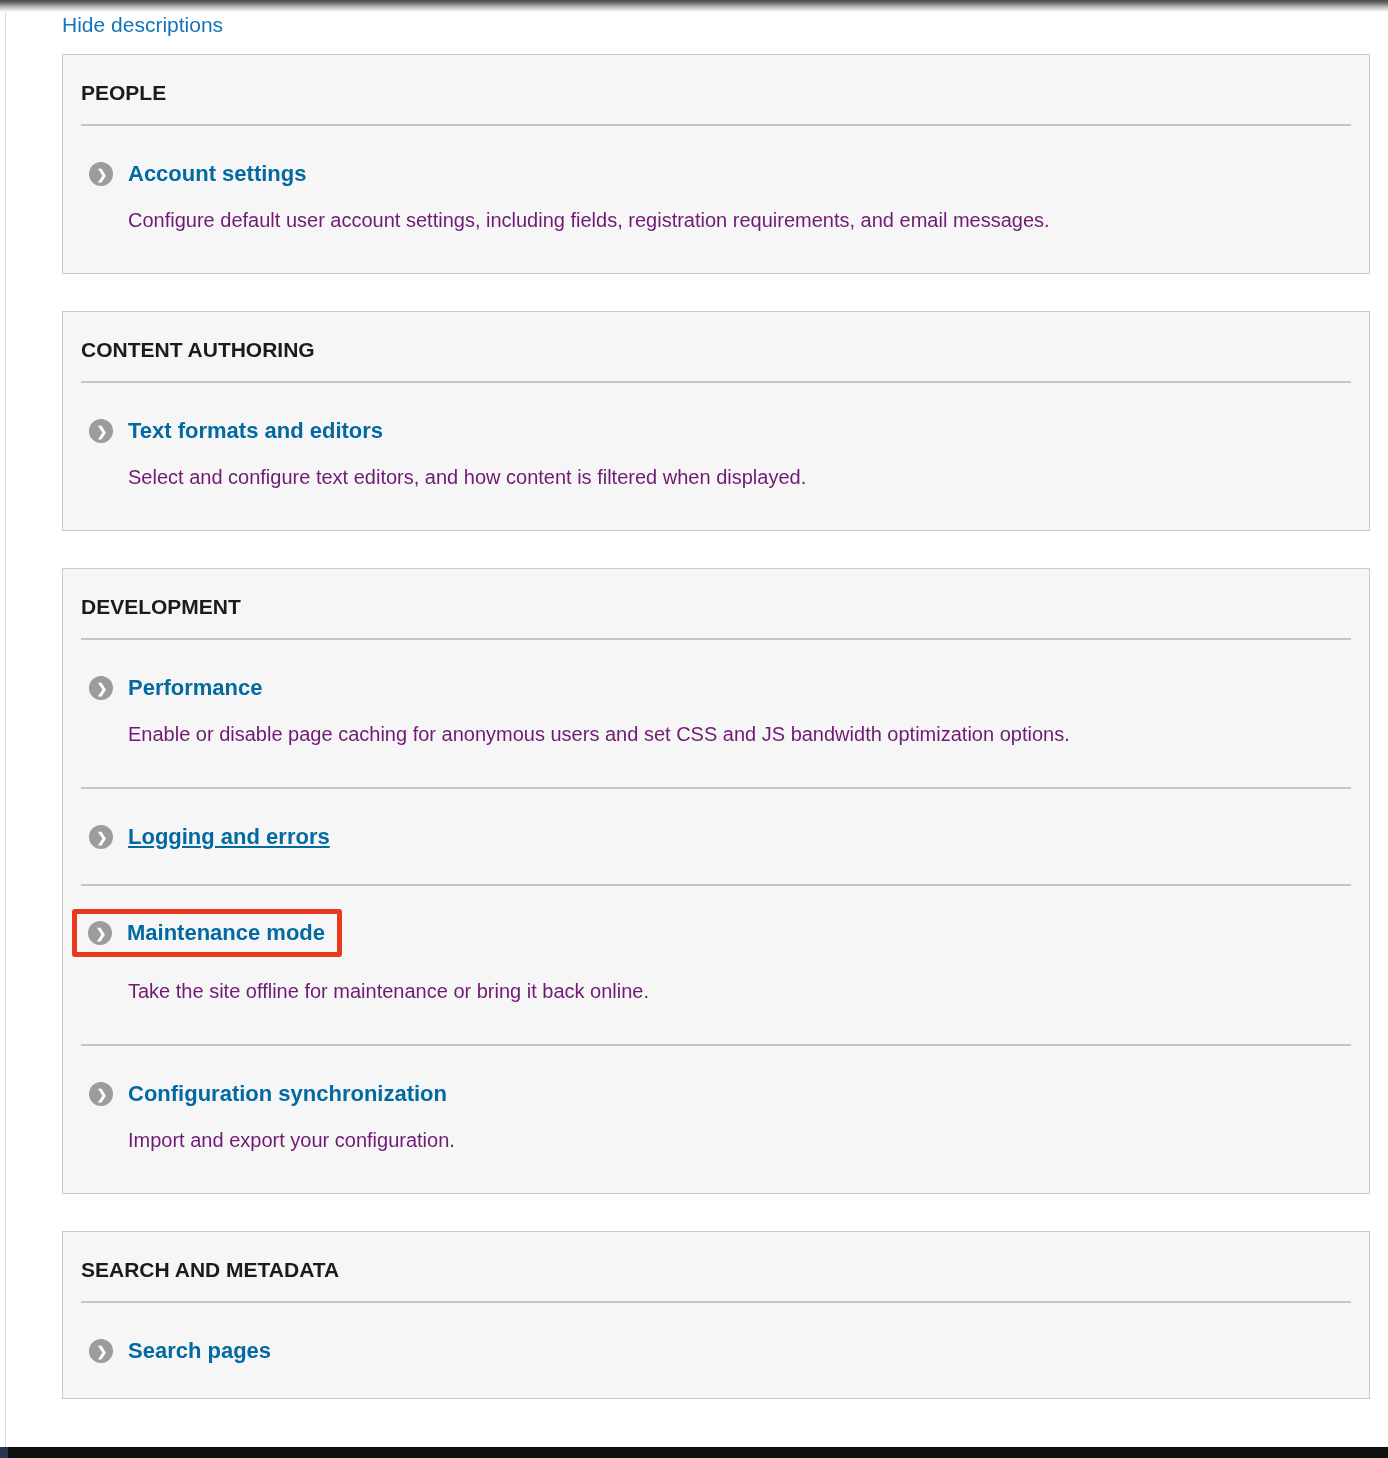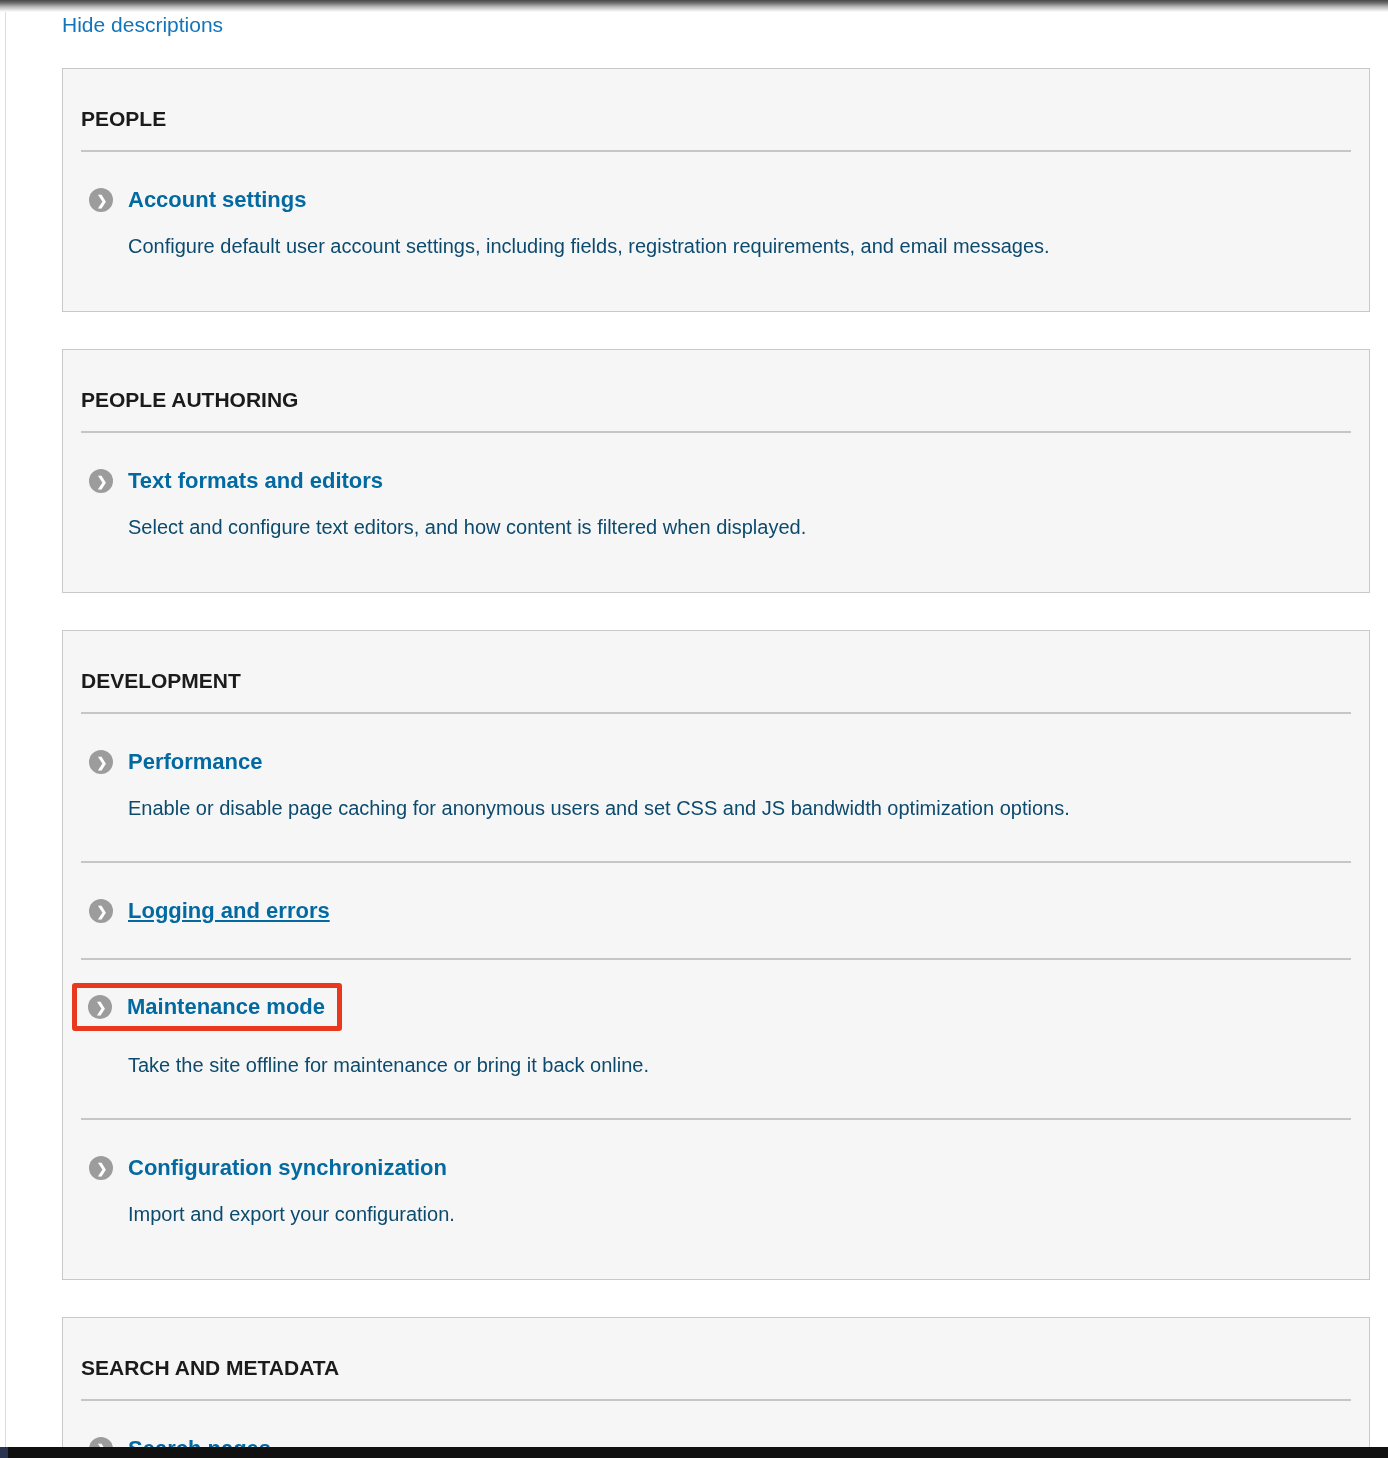--- a/index.html
+++ b/index.html
@@ -24,32 +24,32 @@
     position: absolute; left: 5px; top: 10px; bottom: 0; width: 1px;
     background: #dcdcdc; z-index: 1;
   }
 
   .content {
     position: absolute; left: 62px; top: 0; width: 1308px;
   }
 
   .hide-link {
     display: inline-block;
-    margin: 13px 0 31px 0;
+    margin: 13px 0 17px 0;
     font-size: 21px;
     color: #1274ba;
     cursor: pointer;
     text-decoration: none;
   }
 
   .panel {
     background: #f6f6f6;
     border: 1px solid #c9c9c9;
     margin-bottom: 37px;
-    padding: 12px 18px;
+    padding: 0 18px;
   }
 
   .panel-heading {
     margin: 26px 0 0 0;
     font-size: 21px;
     line-height: 24px;
     font-weight: bold;
     color: #1b1b1b;
   }
 
@@ -79,21 +79,21 @@
   .item-link {
     font-size: 22px; font-weight: bold; line-height: 24px;
     color: #0369a1; text-decoration: none; cursor: pointer;
   }
   .item-link.underlined { text-decoration: underline; }
 
   .item-desc {
     margin: 16px 0 0 47px;
     max-width: 1160px;
     font-size: 20px; line-height: 36px;
-    color: #0c4a6e;
+    color: #701a75;
   }
 
   
   .item.highlighted { padding-top: 23px; }
   .red-box {
     display: inline-flex; align-items: center; gap: 15px;
     border: 5px solid #e8391f;
     border-radius: 3px;
     padding: 7px 12px 7px 11px;
     margin-left: -9px;
@@ -131,21 +131,21 @@
       <div class="item-row">
         <span class="arrow-icon">❯</span>
         <a class="item-link">Account settings</a>
       </div>
       <div class="item-desc">Configure default user account settings, including fields, registration requirements, and email messages.</div>
     </div>
   </div>
 
   
   <div class="panel">
-    <h2 class="panel-heading">PEOPLE AUTHORING</h2>
+    <h2 class="panel-heading">CONTENT AUTHORING</h2>
     <hr class="heading-rule">
     <div class="item">
       <div class="item-row">
         <span class="arrow-icon">❯</span>
         <a class="item-link">Text formats and editors</a>
       </div>
       <div class="item-desc">Select and configure text editors, and how content is filtered when displayed.</div>
     </div>
   </div>
 

